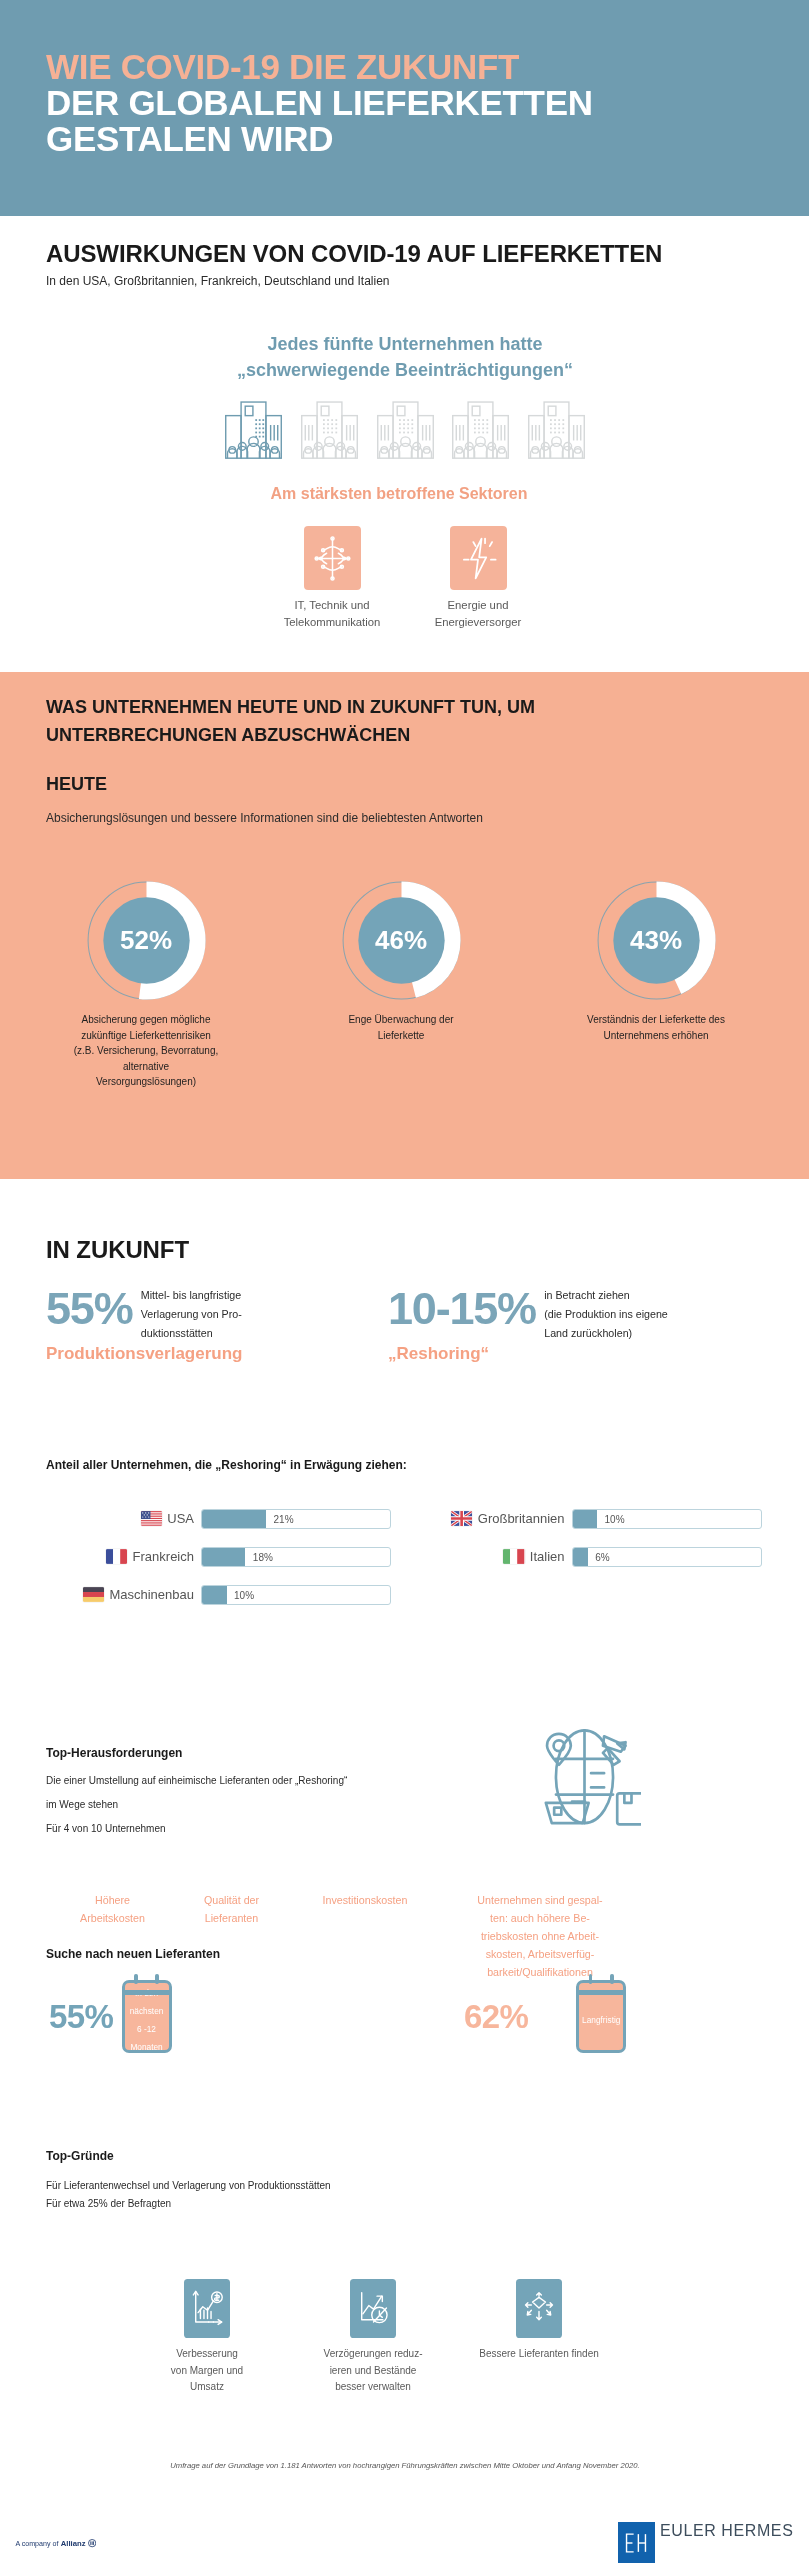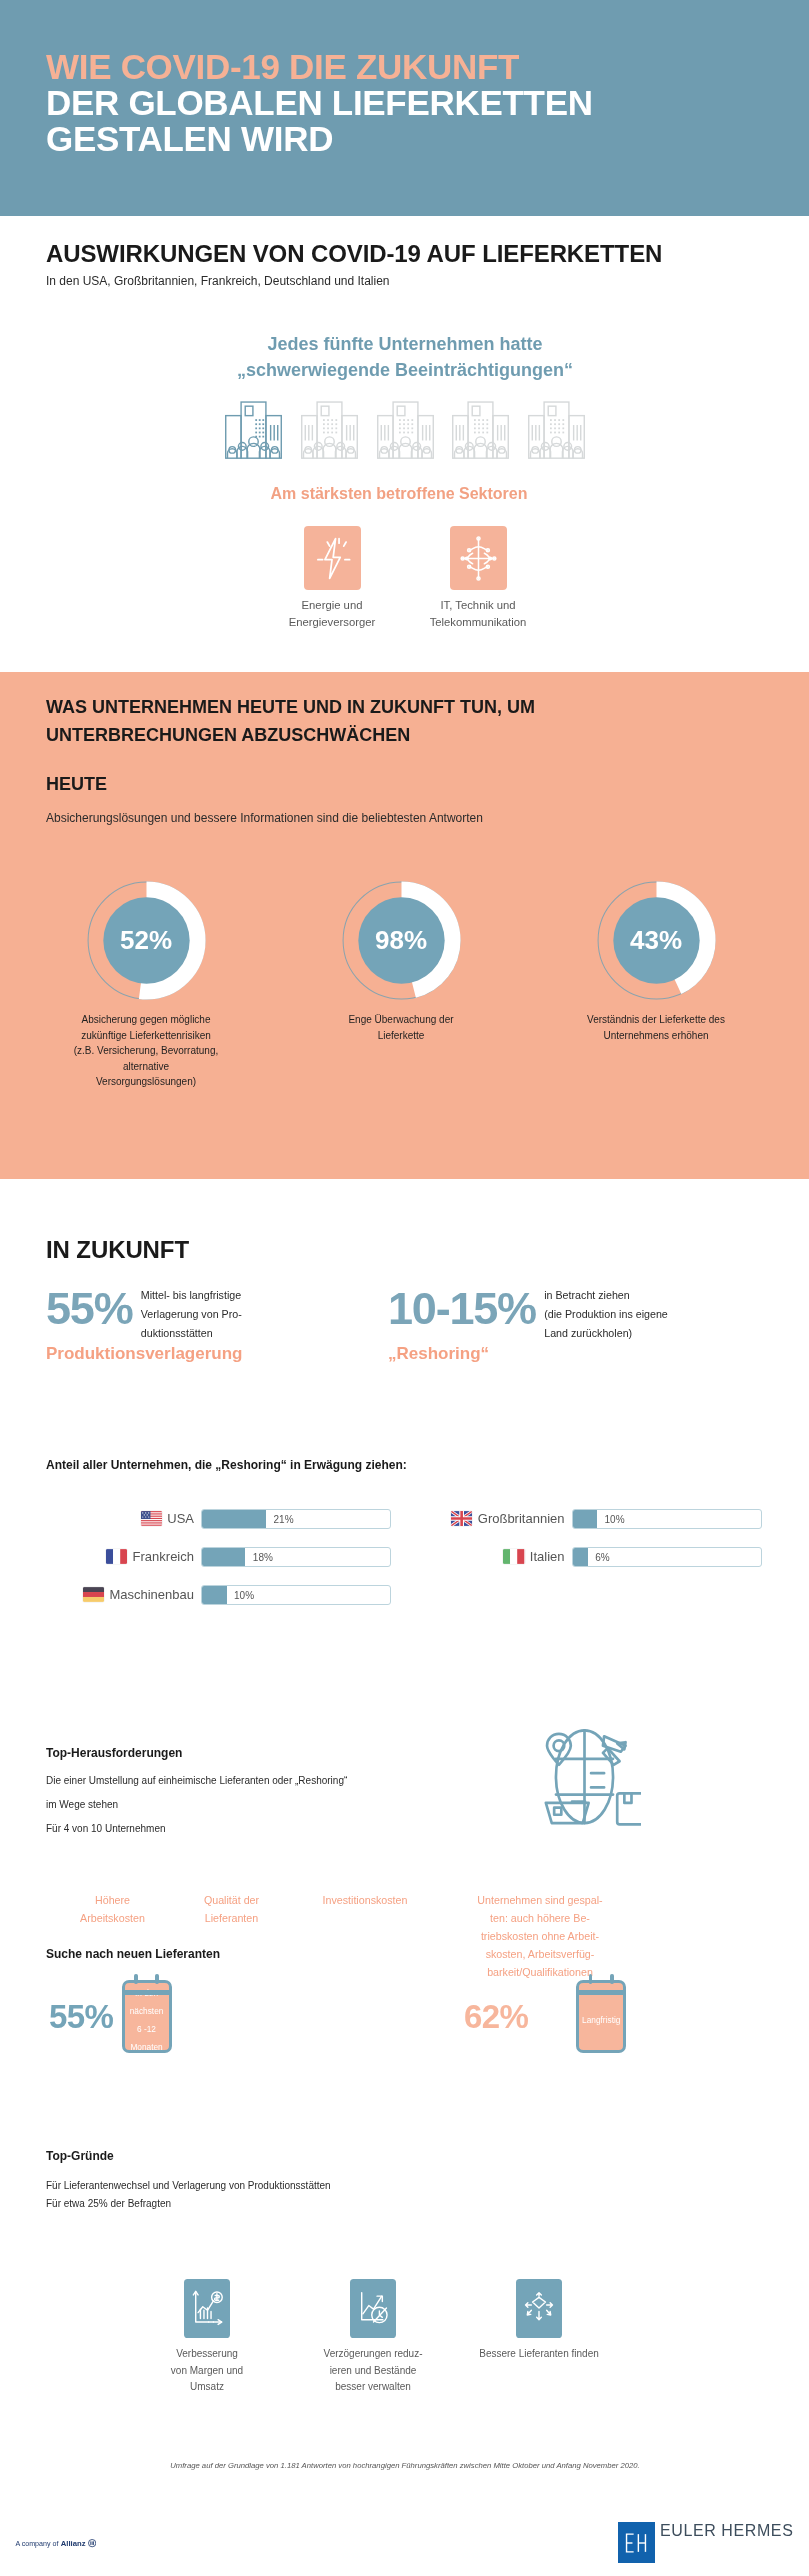--- a/index.html
+++ b/index.html
@@ -441,32 +441,20 @@
         <path d="M83 100v-8a8 8 0 0 1 16 0v8"></path>
     </g>
   </svg>
 </div>
 
 <div class="sectors-head">Am stärksten betroffene Sektoren</div>
 
 <div class="sectors">
   <div class="sector">
     <div class="sector-tile">
-      <svg width="40" height="47" viewBox="0 0 68 80">
-        <g fill="none" stroke="#ffffff" stroke-width="3" stroke-linecap="round" stroke-linejoin="round">
-          <path d="M40 6 L22 42 h12 L30 74 L48 38 H36 Z"></path>
-          <path d="M46 6v8M26 12l4 7M58 12l-4 7M10 42h8M56 42h8"></path>
-        </g>
-      </svg>
-    </div>
-    <div class="sector-lbl">Energie und
-Energieversorger</div>
-  </div>
-  <div class="sector">
-    <div class="sector-tile">
       <svg width="41" height="47" viewBox="0 0 70 80">
         <g fill="none" stroke="#ffffff" stroke-width="2.6" stroke-linecap="round">
           <path d="M35 6v68"></path>
           <path d="M8 40h54"></path>
           <path d="M35 20c-8 0-10 5-16 6M35 20c8 0 10 5 16 6"></path>
           <path d="M35 60c-8 0-10-5-16-6M35 60c8 0 10-5 16-6"></path>
           <path d="M25 31c-5 2-7 5-10 9M45 31c5 2 7 5 10 9M25 49c-5-2-7-5-10-9M45 49c5-2 7-5 10-9"></path>
           <circle cx="35" cy="6" r="2.6"></circle>
             <circle cx="35" cy="74" r="2.6"></circle>
           <circle cx="8" cy="40" r="2.6"></circle>
@@ -476,20 +464,32 @@
           <circle cx="19" cy="54" r="2.6"></circle>
             <circle cx="51" cy="54" r="2.6"></circle>
           <circle cx="15" cy="40" r="2.2"></circle>
             <circle cx="55" cy="40" r="2.2"></circle>
         </g>
       </svg>
     </div>
     <div class="sector-lbl">IT, Technik und
 Telekommunikation</div>
   </div>
+  <div class="sector">
+    <div class="sector-tile">
+      <svg width="40" height="47" viewBox="0 0 68 80">
+        <g fill="none" stroke="#ffffff" stroke-width="3" stroke-linecap="round" stroke-linejoin="round">
+          <path d="M40 6 L22 42 h12 L30 74 L48 38 H36 Z"></path>
+          <path d="M46 6v8M26 12l4 7M58 12l-4 7M10 42h8M56 42h8"></path>
+        </g>
+      </svg>
+    </div>
+    <div class="sector-lbl">Energie und
+Energieversorger</div>
+  </div>
 </div>
 
 <div class="band"></div>
 
 <div class="s2-title">
   <span>WAS UNTERNEHMEN HEUTE UND IN ZUKUNFT TUN, UM</span>
   <span>UNTERBRECHUNGEN ABZUSCHWÄCHEN</span>
 </div>
 <div class="s2-heute">HEUTE</div>
 <div class="sec-sub s2-sub">Absicherungslösungen und bessere Informationen sind die beliebtesten Antworten</div>
@@ -510,21 +510,21 @@
 alternative Versorgungslösungen)</div>
   </div>
 
   <div class="donut-col">
     <div class="donut">
       <svg viewBox="0 0 100 100" width="127" height="127">
         <circle cx="50" cy="50" r="46" fill="none" stroke="#8aa3ae" stroke-width="0.8"></circle>
         <circle cx="50" cy="50" r="40" fill="none" stroke="#ffffff" stroke-width="13" stroke-dasharray="115.6 135.7" stroke-dashoffset="0" transform="rotate(-90 50 50)"></circle>
         <circle cx="50" cy="50" r="34" fill="#74a4b8"></circle>
       </svg>
-      <div class="donut-val">98%</div>
+      <div class="donut-val">46%</div>
     </div>
     <div class="donut-lbl">Enge Überwachung der
 Lieferkette</div>
   </div>
 
   <div class="donut-col">
     <div class="donut">
       <svg viewBox="0 0 100 100" width="127" height="127">
         <circle cx="50" cy="50" r="46" fill="none" stroke="#8aa3ae" stroke-width="0.8"></circle>
         <circle cx="50" cy="50" r="40" fill="none" stroke="#ffffff" stroke-width="13" stroke-dasharray="108.1 143.2" stroke-dashoffset="0" transform="rotate(-90 50 50)"></circle>

